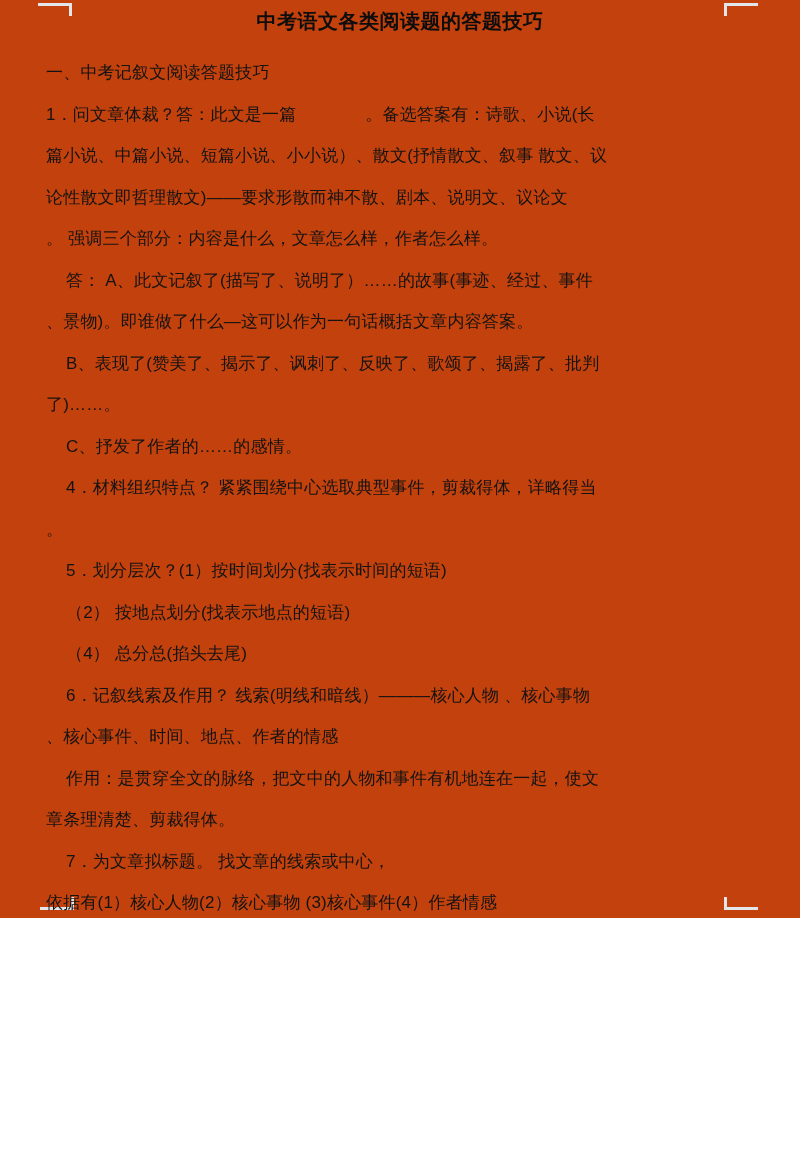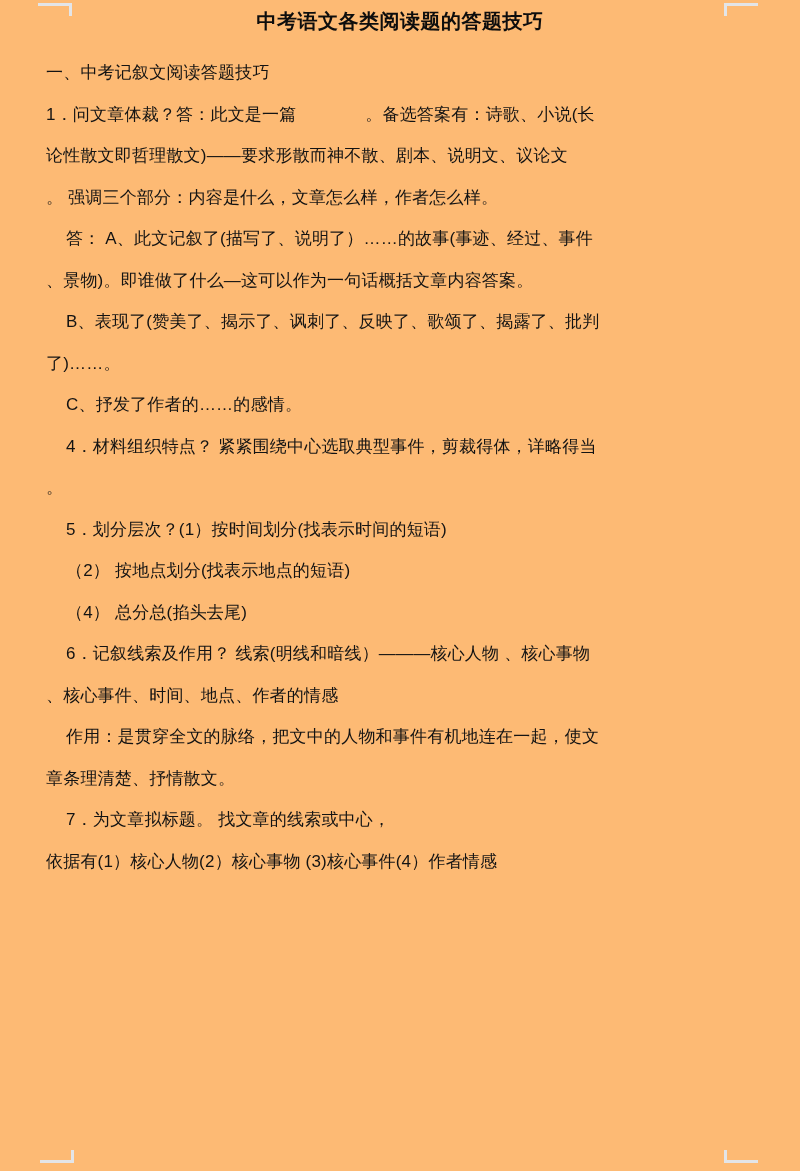--- a/index.html
+++ b/index.html
@@ -13,23 +13,23 @@
     height: 1171px;
     overflow: hidden;
     font-family: "Liberation Sans", "DejaVu Sans", sans-serif;
     color: #111111;
     position: relative;
   }
 
   .page {
     position: relative;
     width: 800px;
-    height: 1171px;
+    height: 918px;
     box-sizing: border-box;
-    background: #fdba74;
+    background: #c2410c;
   }
 
   
   .crop-mark {
     position: absolute;
     width: 34px;
     height: 13px;
     pointer-events: none;
   }
   .crop-mark::before,
@@ -95,33 +95,34 @@
   <div class="crop-mark crop-tl"></div>
   <div class="crop-mark crop-tr"></div>
   <div class="crop-mark crop-bl"></div>
   <div class="crop-mark crop-br"></div>
 
   <div class="doc-title">中考语文各类阅读题的答题技巧</div>
 
   <div class="body-text" id="body-text">
       <div class="line">一、中考记叙文阅读答题技巧</div>
       <div class="line">1．问文章体裁？答：此文是一篇　　　　。备选答案有：诗歌、小说(长</div>
+      <div class="line">篇小说、中篇小说、短篇小说、小小说）、散文(抒情散文、叙事 散文、议</div>
       <div class="line">论性散文即哲理散文)——要求形散而神不散、剧本、说明文、议论文</div>
       <div class="line">。 强调三个部分：内容是什么，文章怎么样，作者怎么样。</div>
       <div class="line indent1">答： A、此文记叙了(描写了、说明了）……的故事(事迹、经过、事件</div>
       <div class="line">、景物)。即谁做了什么—这可以作为一句话概括文章内容答案。</div>
       <div class="line indent1">B、表现了(赞美了、揭示了、讽刺了、反映了、歌颂了、揭露了、批判</div>
       <div class="line">了)……。</div>
       <div class="line indent1">C、抒发了作者的……的感情。</div>
       <div class="line indent1">4．材料组织特点？ 紧紧围绕中心选取典型事件，剪裁得体，详略得当</div>
       <div class="line">。</div>
       <div class="line indent1">5．划分层次？(1）按时间划分(找表示时间的短语)</div>
       <div class="line indent1">（2） 按地点划分(找表示地点的短语)</div>
       <div class="line indent1">（4） 总分总(掐头去尾)</div>
       <div class="line indent1">6．记叙线索及作用？ 线索(明线和暗线）———核心人物 、核心事物</div>
       <div class="line">、核心事件、时间、地点、作者的情感</div>
       <div class="line indent1">作用：是贯穿全文的脉络，把文中的人物和事件有机地连在一起，使文</div>
-      <div class="line">章条理清楚、抒情散文。</div>
+      <div class="line">章条理清楚、剪裁得体。</div>
       <div class="line indent1">7．为文章拟标题。 找文章的线索或中心，</div>
       <div class="line">依据有(1）核心人物(2）核心事物 (3)核心事件(4）作者情感</div>
     </div>
 
 </div>
 
 </body></html>

